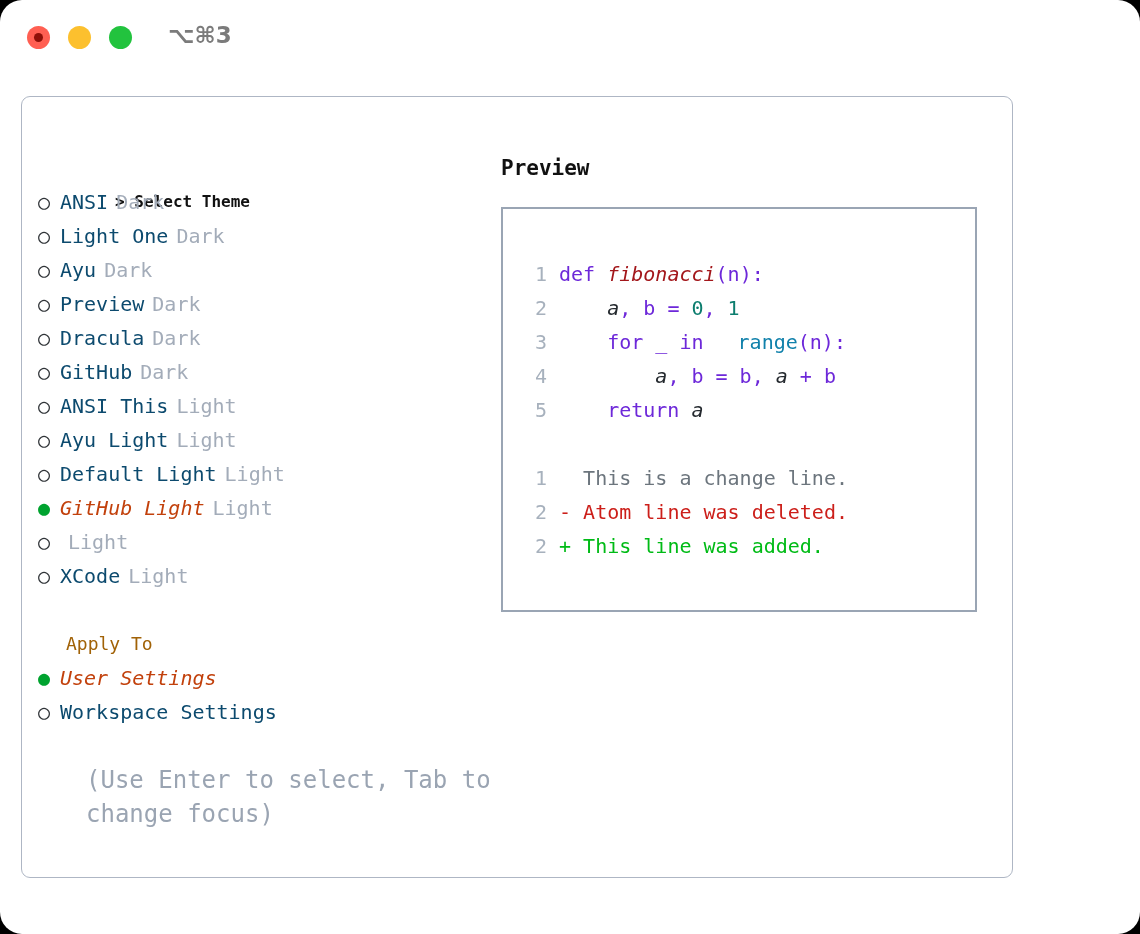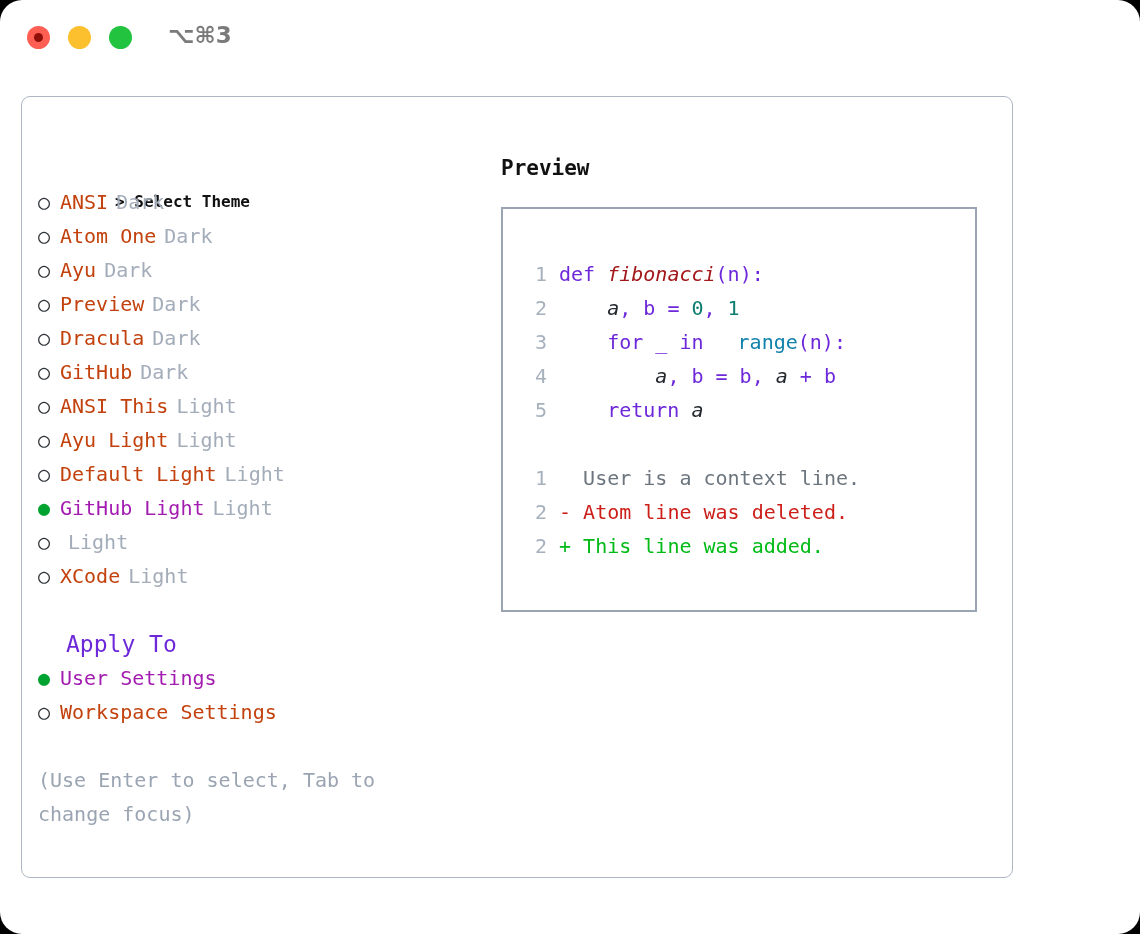--- a/index.html
+++ b/index.html
@@ -115,44 +115,45 @@
   .bullet {
     display: inline-block;
     width: 22px;
     flex: 0 0 22px;
     font-size: 20px;
     line-height: 34px;
   }
   .bullet.off { color: #2f3337; }
   .bullet.on  { color: #00a32f; }
 
-  .opt-label { color: #c2410c; }
-  .opt-label.selected { color: #a21caf; }
+  .opt-label { color: #0c4a6e; }
+  .opt-label.selected { color: #c2410c; font-style: italic; }
   .opt-tag {
     color: #a3acb9;
     margin-left: 8px;
   }
 
   .group-header {
-    font-size: 23px;
-    line-height: 34px;
-    height: 34px;
-    color: #6d28d9;
+    font-size: 18px;
+    line-height: 34px;
+    height: 34px;
+    color: #a16207;
     padding-left: 28px;
     white-space: pre;
   }
 
   .spacer-34 { height: 34px; }
 
   .hint {
-    font-size: 20px;
+    font-size: 24px;
     line-height: 34px;
     color: #9aa4b2;
     width: 410px;
     white-space: normal;
+    margin-left: 48px;
   }
 
   
   .preview-title {
     font-size: 21px;
     font-weight: bold;
     color: #111111;
     line-height: 34px;
     height: 34px;
   }
@@ -216,21 +217,21 @@
       </div>
 
       <div class="opt-row">
         <span class="bullet off">○</span>
         <span class="opt-label">ANSI</span>
         <span class="opt-tag">Dark</span>
       </div>
 
       <div class="opt-row">
         <span class="bullet off">○</span>
-        <span class="opt-label">Atom One</span>
+        <span class="opt-label">Light One</span>
         <span class="opt-tag">Dark</span>
       </div>
 
       <div class="opt-row">
         <span class="bullet off">○</span>
         <span class="opt-label">Ayu</span>
         <span class="opt-tag">Dark</span>
       </div>
 
       <div class="opt-row">
@@ -326,21 +327,21 @@
           <span class="ln">4</span><span class="tok-plain">        </span><span class="tok-var">a</span><span class="tok-plain">, b = b, </span><span class="tok-var">a</span><span class="tok-plain"> + b</span>
         </div>
 
         <div class="code-line">
           <span class="ln">5</span><span class="tok-plain">    return </span><span class="tok-var">a</span>
         </div>
 
         <div class="code-blank"></div>
 
         <div class="code-line">
-          <span class="ln">1</span><span class="diff-ctx"> </span><span class="diff-ctx"> User is a context line.</span>
+          <span class="ln">1</span><span class="diff-ctx"> </span><span class="diff-ctx"> This is a change line.</span>
         </div>
 
         <div class="code-line">
           <span class="ln">2</span><span class="diff-del">-</span><span class="diff-del"> Atom line was deleted.</span>
         </div>
 
         <div class="code-line">
           <span class="ln">2</span><span class="diff-add">+</span><span class="diff-add"> This line was added.</span>
         </div>
 

